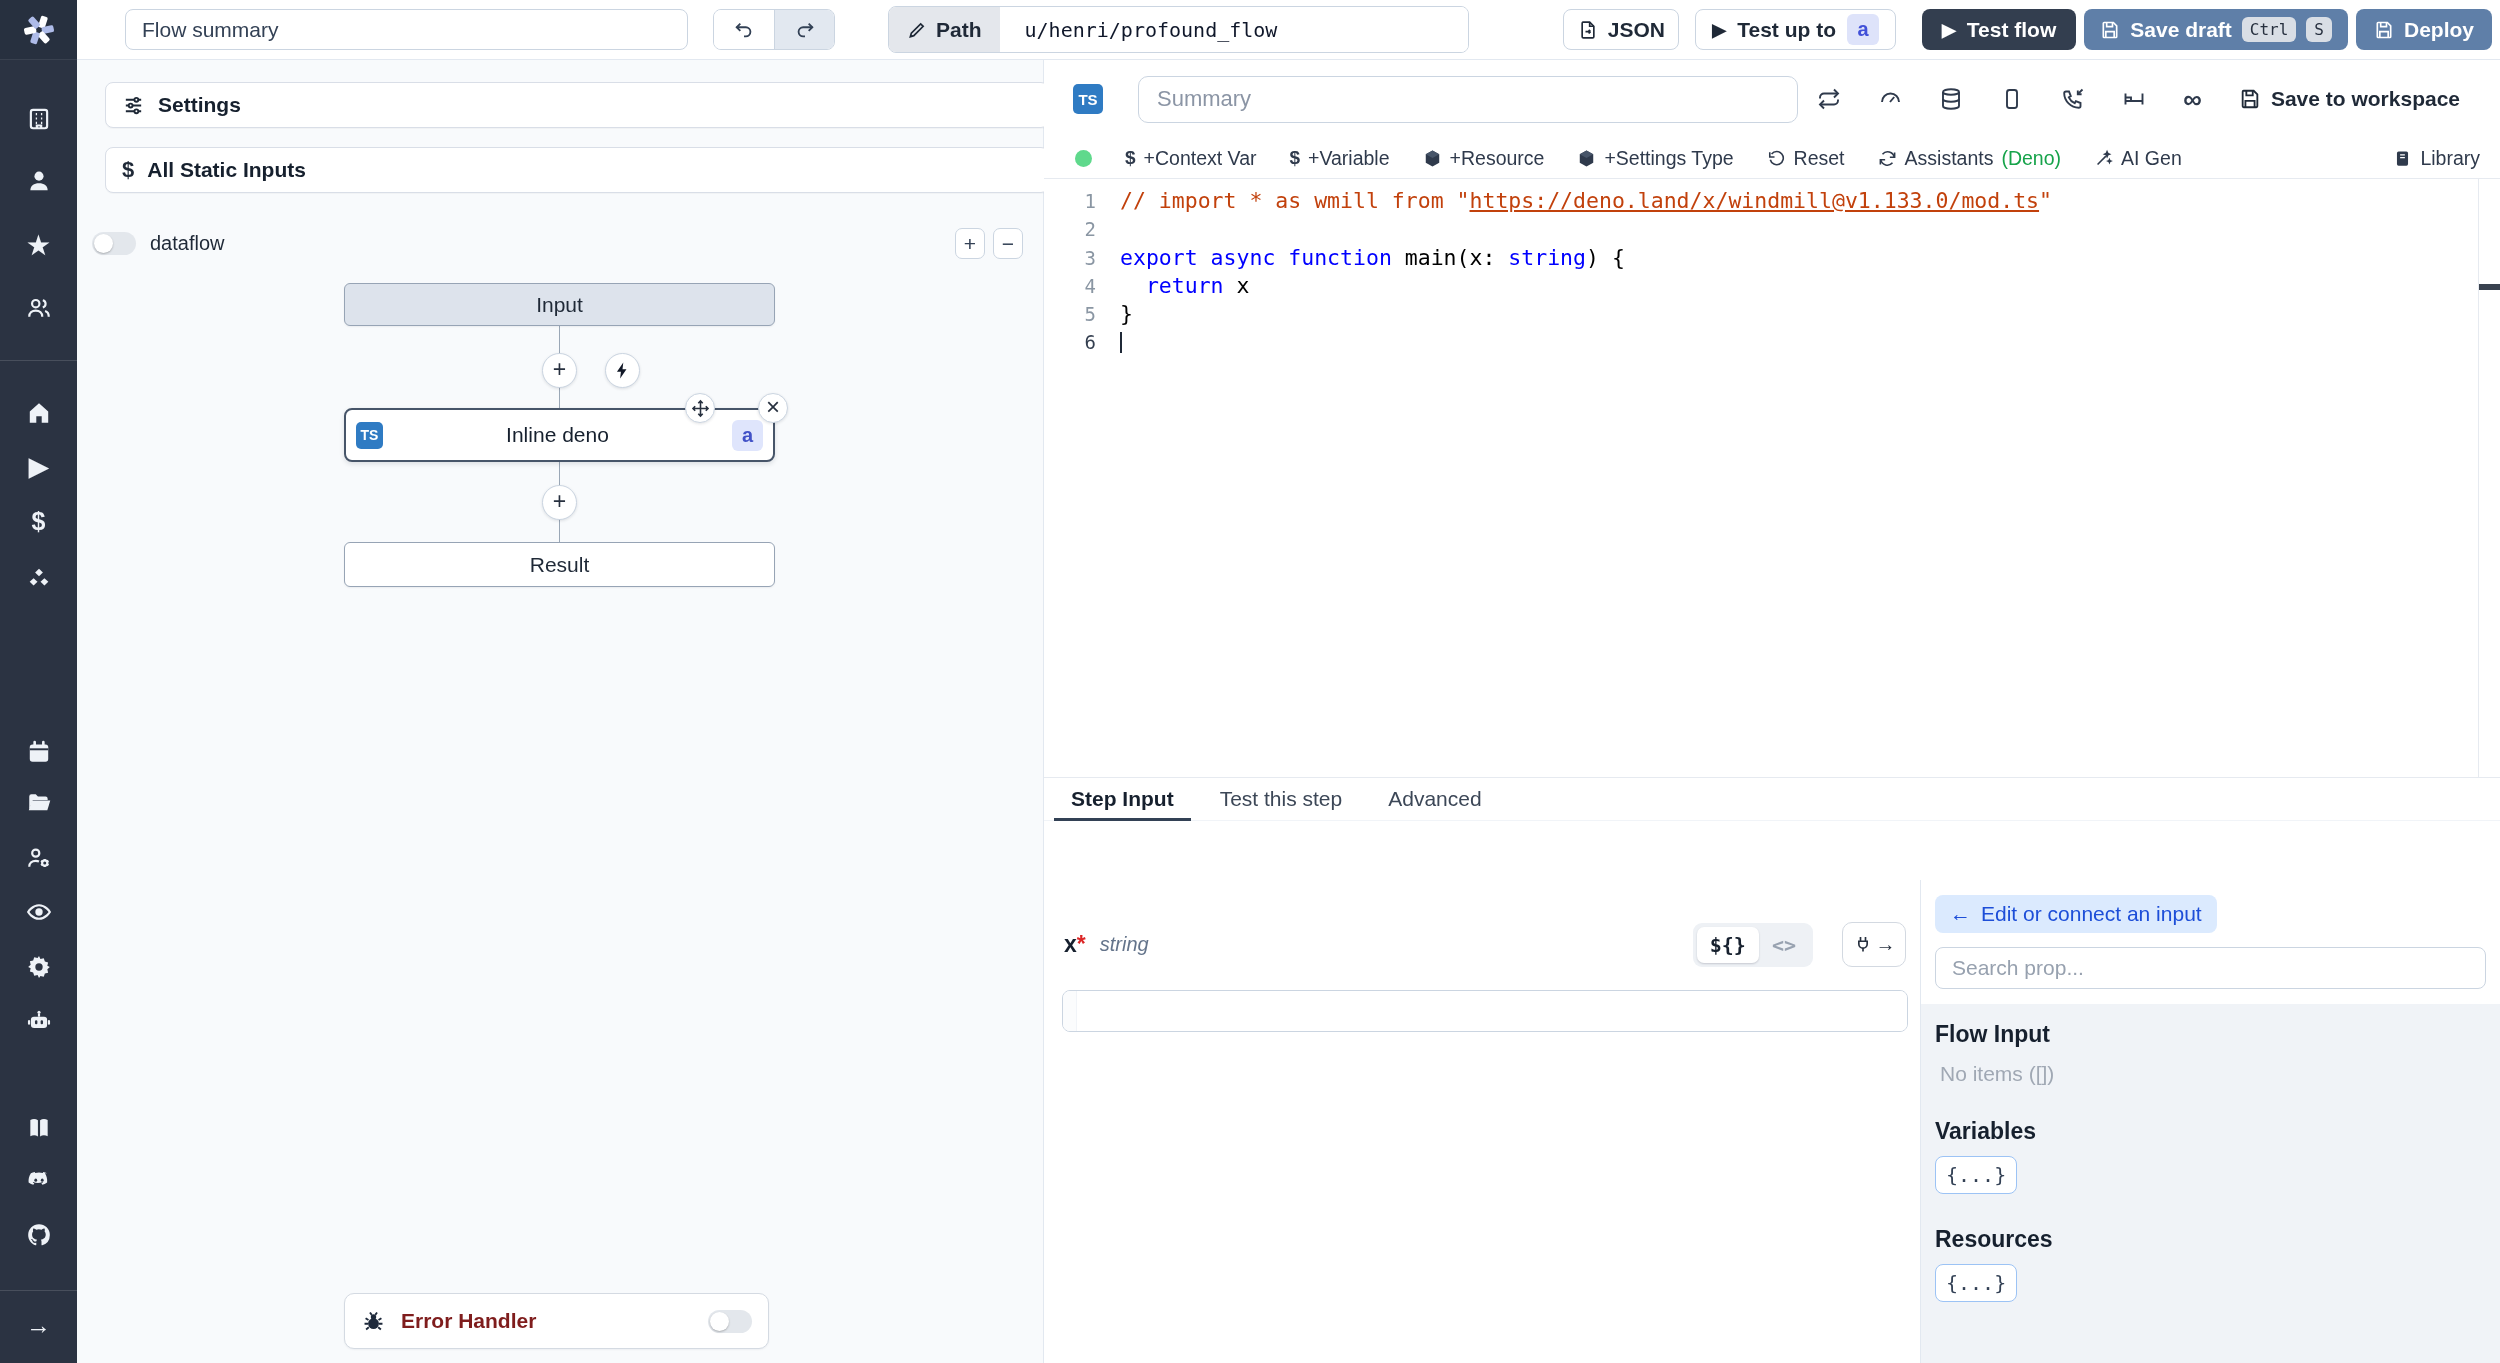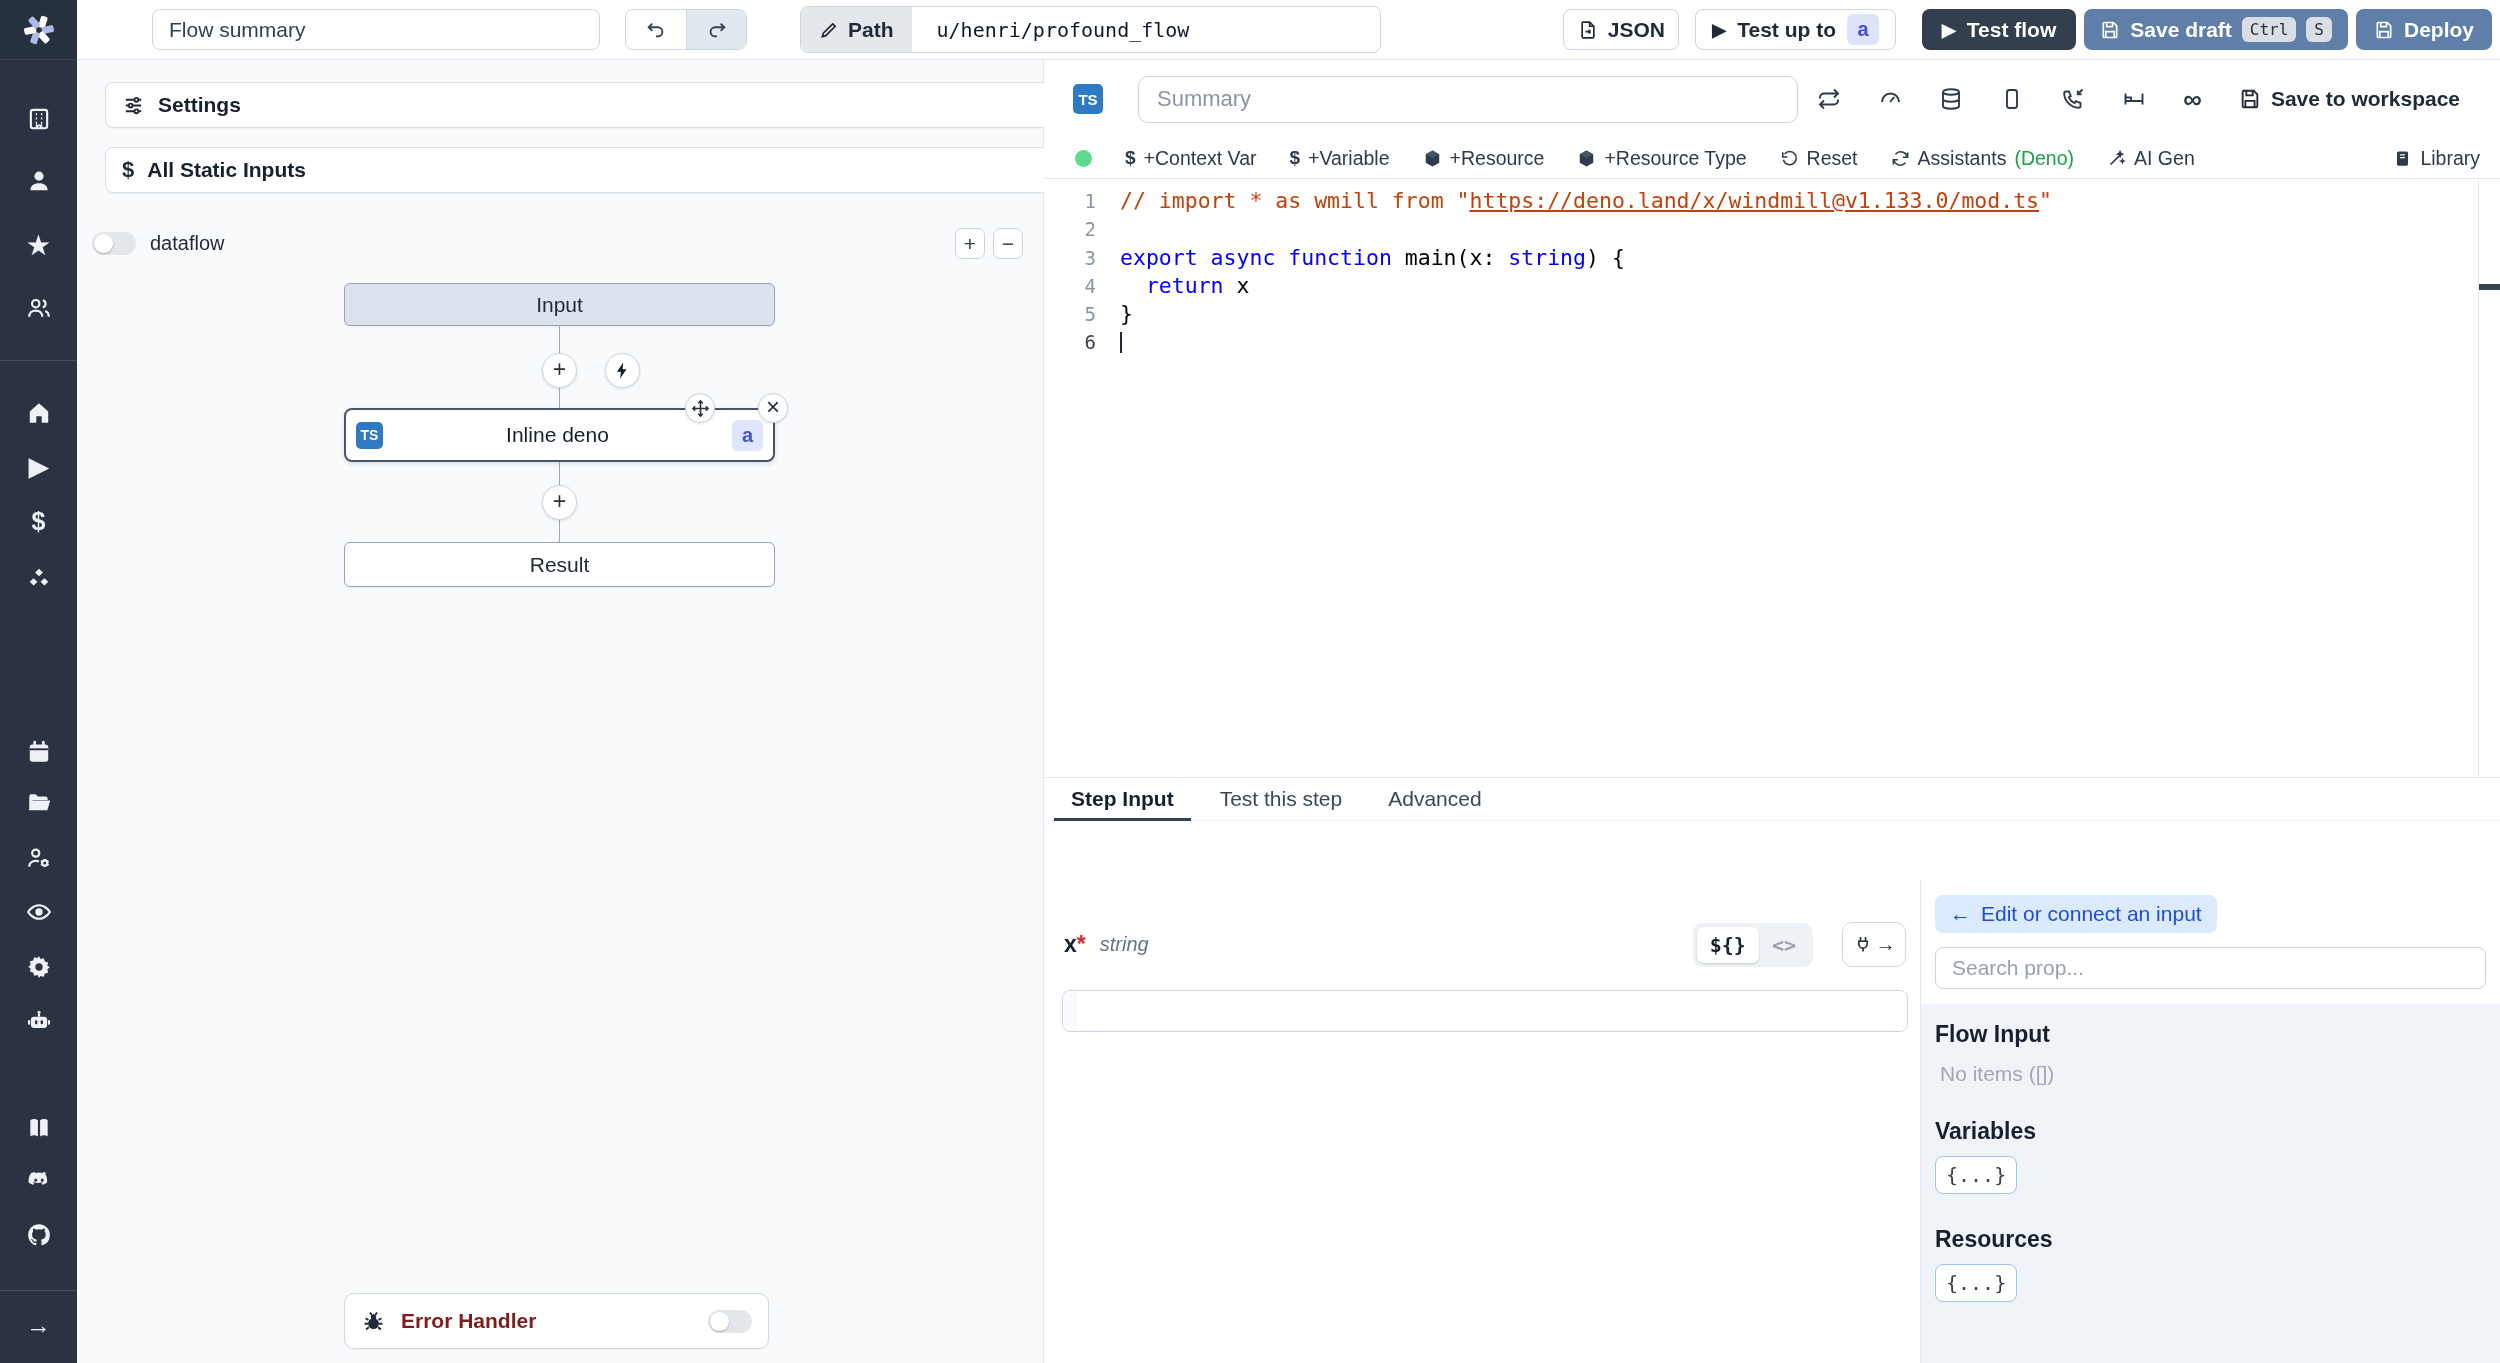--- a/index.html
+++ b/index.html
@@ -10,21 +10,21 @@
   #sidebar { position:absolute; left:0; top:0; width:77px; height:1363px; background:#2b3342; z-index:30; }
   #logo-block { position:absolute; left:0; top:0; width:77px; height:60px; background:#27303f; display:flex; align-items:center; justify-content:center; border-bottom:1px solid #39414f;}
   .sb-ic { position:absolute; left:0; width:77px; height:30px; display:flex; align-items:center; justify-content:center; color:#eef2f7; cursor:pointer; }
   .sb-ic svg { width:26px; height:26px; }
   .sb-glyph { font-size:25px; line-height:1; color:#eef2f7; font-weight:700; }
   .sb-div { position:absolute; left:0; width:77px; height:1px; background:rgba(255,255,255,.14); }
 
   
   #topbar { position:absolute; left:77px; top:0; width:2423px; height:60px; background:#fff; border-bottom:1px solid #e2e8f0; display:flex; align-items:center; z-index:20;}
   .tb-input { height:41px; border:1px solid #cbd5e1; border-radius:8px; background:#fff; font-size:21px; color:#334155; padding:0 16px; outline:none; }
-  #flow-summary-input { margin-left:75px; width:448px; font-weight:500;}
+  #flow-summary-input { margin-left:48px; width:563px; font-weight:500;}
   #undo-redo { margin-left:25px; display:flex; height:41px; border:1px solid #cbd5e1; border-radius:8px; overflow:hidden; }
   .ur-btn { width:60px; display:flex; align-items:center; justify-content:center; background:#fff; cursor:pointer; color:#334155;}
   .ur-btn.redo { background:#e2e8f0; border-left:1px solid #cbd5e1;}
   .ur-btn svg { width:22px; height:22px;}
   #path-group { margin-left:53px; display:flex; height:47px; border:1px solid #cbd5e1; border-radius:8px; overflow:hidden;}
   #path-chip { background:#e4e7ec; display:flex; align-items:center; gap:9px; padding:0 18px; font-size:21px; font-weight:700; color:#1f2937;}
   #path-chip svg { width:20px; height:20px;}
   #path-value { width:468px; border:none; outline:none; font-family:"DejaVu Sans Mono",monospace; font-size:20px; color:#0f172a; padding:0 25px;}
   #topbar-right { margin-left:auto; display:flex; align-items:center; margin-right:8px;}
   .tb-btn { height:41px; display:flex; align-items:center; justify-content:center; border-radius:8px; font-size:21px; font-weight:700; cursor:pointer; }
@@ -482,21 +482,21 @@
           <path d="M12 2l8.5 4.7v10.6L12 22l-8.5-4.7V6.7z"></path>
           <path d="M12 2l8.5 4.7L12 11.4 3.5 6.7z" fill="#475569"></path>
         </svg>
         <span>+Resource</span>
       </span>
     <span class="tbi">
         <svg viewBox="0 0 24 24" fill="#2f3a4c">
           <path d="M12 2l8.5 4.7v10.6L12 22l-8.5-4.7V6.7z"></path>
           <path d="M12 2l8.5 4.7L12 11.4 3.5 6.7z" fill="#475569"></path>
         </svg>
-        <span>+Resource Type</span>
+        <span>+Settings Type</span>
       </span>
     <span class="tbi">
         <svg viewBox="0 0 24 24" fill="none" stroke="currentColor" stroke-width="2">
           <path d="M3.5 4v6h6"></path>
           <path d="M4.2 13.5a8.3 8.3 0 1 0 1.6-7.2"></path>
         </svg>
         <span>Reset</span>
       </span>
     <span class="tbi">
         <svg viewBox="0 0 24 24" fill="none" stroke="currentColor" stroke-width="2">

